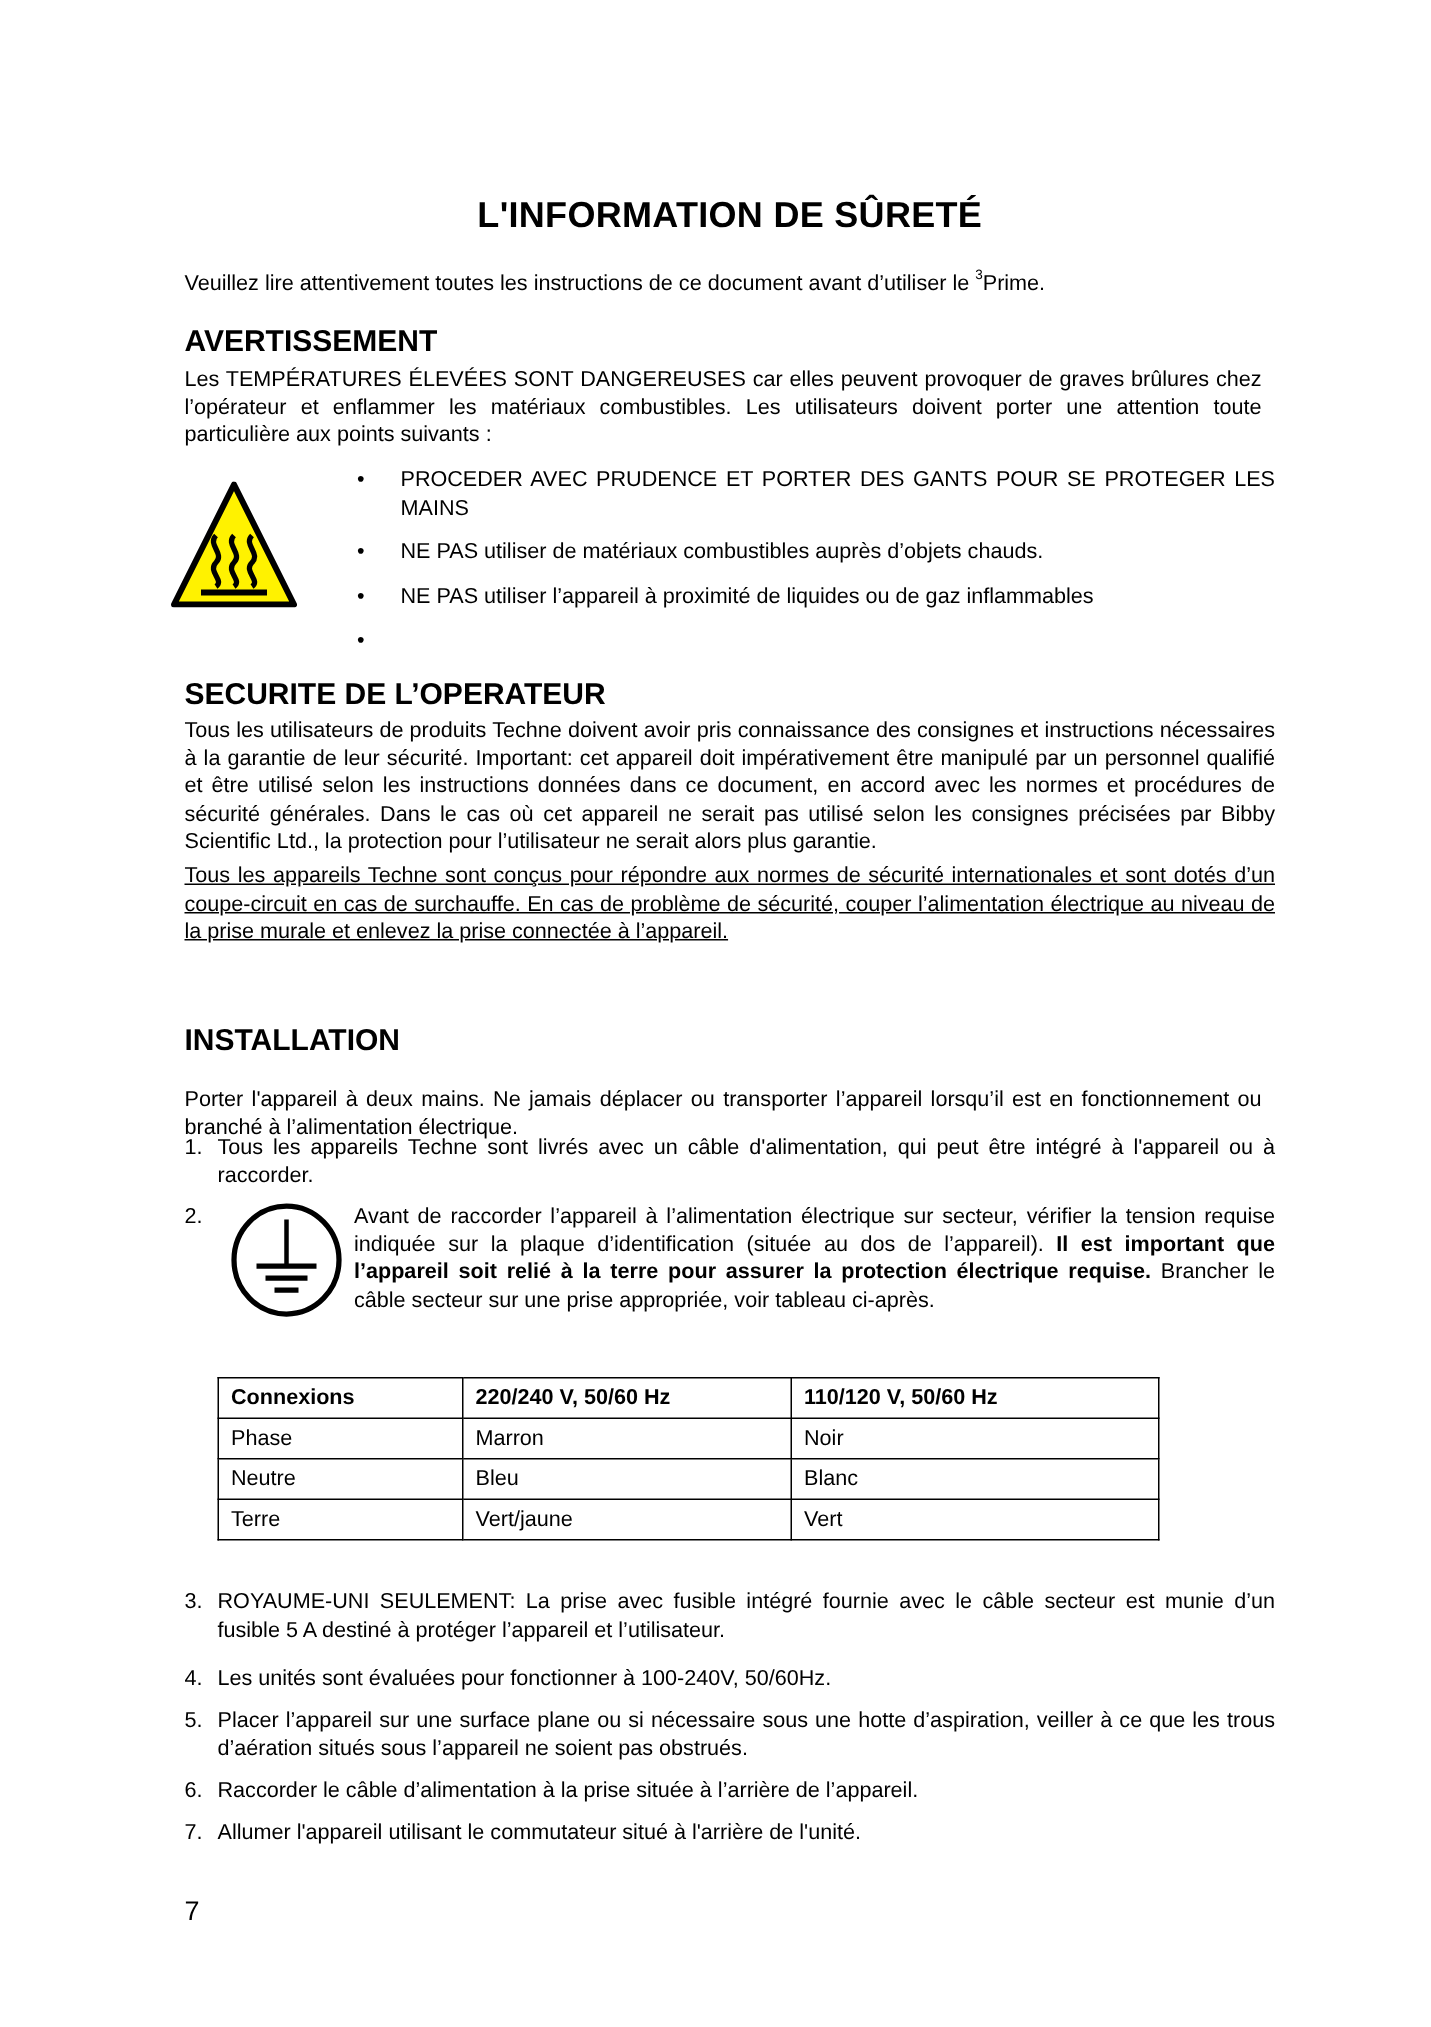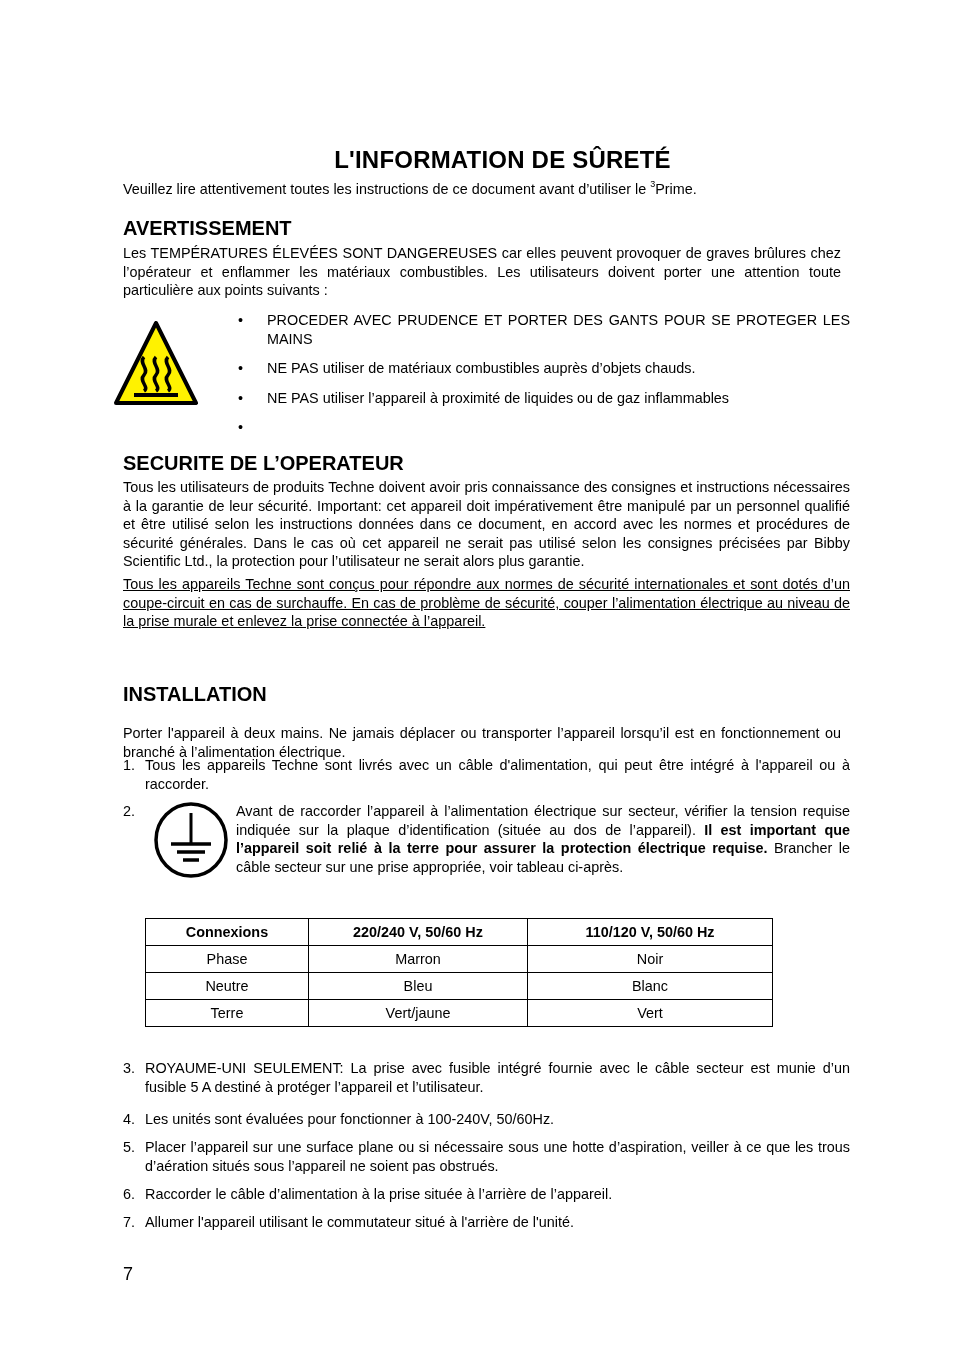--- a/index.html
+++ b/index.html
@@ -3,35 +3,35 @@
 <meta charset="utf-8">
 <style>
   html, body { margin: 0; padding: 0; background: #ffffff; }
   body {
     width: 954px; height: 1351px; position: relative; overflow: hidden;
     font-family: "Liberation Sans", sans-serif; color: #000; font-size: 14.4px;
   }
   .page { position: absolute; left: 123px; top: 0; width: 727px; }
   .abs { position: absolute; }
   h1 {
-    position: absolute; left: 0; width: 727px; top: 130px; margin: 16px;
+    position: absolute; left: 0; width: 727px; top: 130px; margin: 0;
     text-align: center; font-size: 24px; font-weight: bold; letter-spacing: 0.2px;
   }
   .p { margin: 0; line-height: 18.5px; text-align: justify; }
   .h2 { margin: 0; font-weight: bold; font-size: 20px; line-height: 19px; }
   sup { font-size: 9px; line-height: 0; position: relative; top: -1px; vertical-align: super; }
   .bullets { position: absolute; left: 115px; width: 612px; top: 311px; margin: 0; padding: 0; list-style: none; }
   .bullets li { position: relative; padding-left: 29px; line-height: 18.5px; margin-bottom: 11px; text-align: justify; }
   .bullets li .dot { position: absolute; left: 0; top: 0; }
   .warn-icon { position: absolute; left: -9px; top: 321px; width: 84px; height: 84px; }
   .num { position: absolute; left: 0; }
   .numtext { position: absolute; left: 22px; width: 705px; }
   .ground-icon { position: absolute; left: 29px; top: 801px; width: 78px; height: 78px; }
   table { position: absolute; left: 22px; top: 918px; width: 628px; border-collapse: collapse; font-size: 14.4px; }
-  td, th { border: 1px solid #000; padding: 0 8px; height: 26px; text-align: center; vertical-align: middle; }
+  td, th { border: 1px solid #000; padding: 0 8px; height: 26px; text-align: left; vertical-align: middle; }
   th { font-weight: bold; }
   td.c1, th.c1 { width: 146px; }
   td.c2, th.c2 { width: 202px; }
   b { font-weight: bold; }
 </style>
 </head>
 <body>
 
 <div class="page">
 

